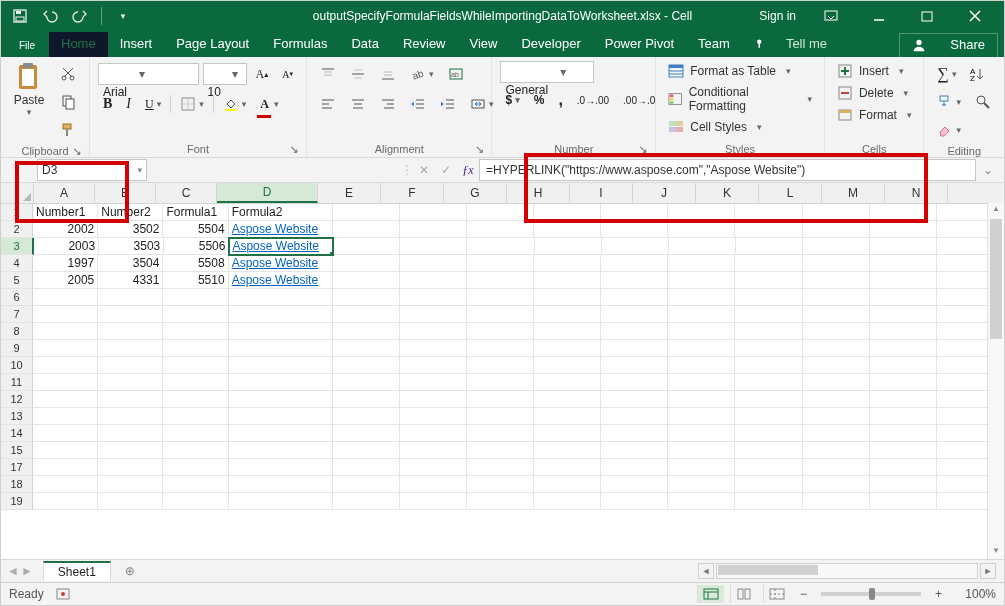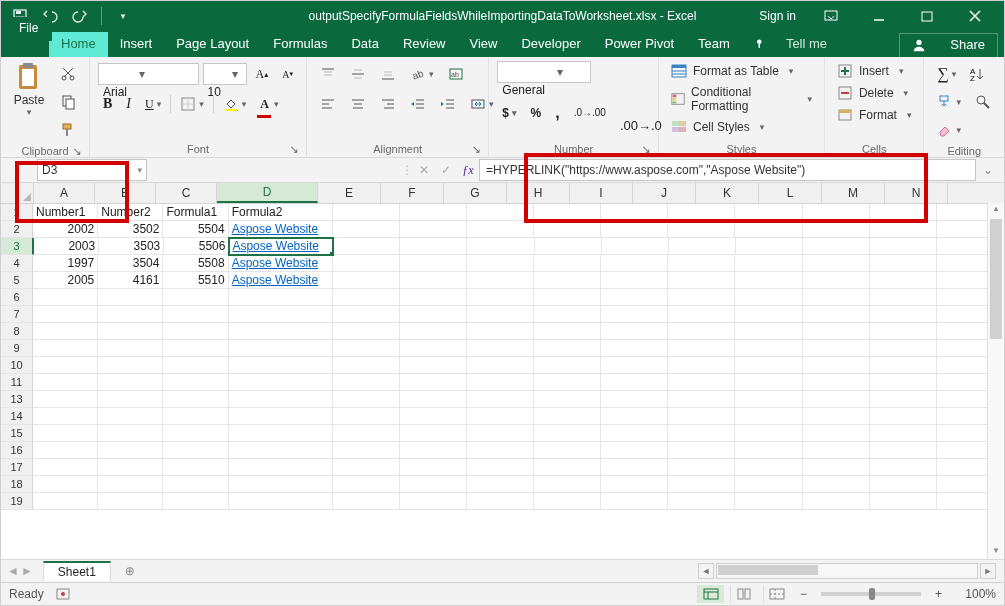--- a/index.html
+++ b/index.html
@@ -11,23 +11,23 @@
   .tb-btn { width: 26px; height: 24px; display: inline-flex; align-items: center; justify-content: center; opacity: .9; }
   .tb-sep { width:1px; height:18px; background: rgba(255,255,255,.35); margin: 0 4px; }
   .tb-center { position:absolute; left:0; right:0; text-align:center; font-size:12px; pointer-events:none; white-space:nowrap; overflow:hidden; text-overflow:ellipsis; padding:0 200px; }
   .tb-right { margin-left:auto; display:flex; align-items:center; gap:2px; }
   .tb-right .wbtn { width:46px; height:30px; display:inline-flex; align-items:center; justify-content:center; }
   .tb-right .signin { font-size:12px; margin-right:10px; }
   svg { display:block; }
 
   
   .tabs { background:#0b6a3d; display:flex; align-items:flex-end; height:26px; padding:0 6px; padding-left:48px; position:relative;}
-  .file-tab { position:absolute; left:4px; bottom:16px; background:#0b6a3d; color:#fff; padding:4px 14px 6px; font-size:12px; }
+  .file-tab { position:absolute; left:4px; bottom:0; background:#0b6a3d; color:#fff; padding:4px 14px 6px; font-size:10px; }
   .tab { padding:4px 12px 6px; color:#fff; font-size:13px; cursor:default; }
-  .tab.active { background:#5eead4; color:#1f7246; }
+  .tab.active { background:#0f172a; color:#1f7246; }
   .tab.tellme { display:flex; align-items:center; gap:20px; color:#cfe9d9; }
   .share-btn { margin-left:auto; background:#0b6a3d; color:#fff; display:flex; align-items:center; gap:24px; padding:3px 12px 5px; border:1px solid rgba(255,255,255,.3); border-bottom:none; font-size:13px;}
 
   
   .ribbon { background:#f3f3f3; border-bottom:1px solid #d9d9d9; height:100px; display:flex; align-items:stretch; }
   .group { padding:4px 8px 2px; display:flex; flex-direction:column; justify-content:space-between; border-right:1px solid #e3e3e3; position:relative; }
   .group-rows { display:flex; gap:6px; align-items:flex-start; }
   .group-name { font-size:11px; color:#6a6a6a; text-align:center; margin-top:2px; position:relative; }
   .group-name .launcher { position:absolute; right:-2px; bottom:0; width:12px; height:12px; display:inline-flex; align-items:center; justify-content:center; }
   .rcluster { display:flex; flex-direction:column; gap:2px; }
@@ -126,21 +126,21 @@
         </span>
       <span class="tb-btn">
           <svg class="icon16" viewBox="0 0 16 16">
             <path d="M6 4a5 5 0 1 0 5 5" fill="none" stroke="#fff" stroke-width="1.3"></path>
             <path d="M11 9l3-3-3-3" fill="none" stroke="#fff" stroke-width="1.3"></path>
           </svg>
         </span>
       <span class="tb-sep"></span>
       <span class="tb-btn" style="font-size:9px;">▾</span>
     </div>
-    <div class="tb-center">outputSpecifyFormulaFieldsWhileImportingDataToWorksheet.xlsx - Excel</div>
+    <div class="tb-center">outputSpecifyFormulaFieldsWhileImportingDataToWorksheet.xlsx - Cell</div>
     <div class="tb-right">
       <span class="signin">Sign in</span>
       <span class="wbtn">
           <svg width="14" height="14" viewBox="0 0 14 14">
             <rect x="1" y="2" width="12" height="9" fill="none" stroke="#fff"></rect>
             <path d="M4 7l3 3 3-3" fill="none" stroke="#fff"></path>
           </svg>
         </span>
       <span class="wbtn">
           <svg width="12" height="12" viewBox="0 0 12 12">
@@ -363,21 +363,21 @@
           <div class="combo" style="width:92px;">
               <span class="cv">General</span>
               <span class="arrow">▾</span>
             </div>
         </div>
         <div class="row">
           <span class="btn dd" style="font-weight:bold;">$</span>
           <span class="btn" style="font-weight:bold;">%</span>
           <span class="btn" style="font-weight:bold;font-size:16px;">,</span>
           <span class="btn" style="font-size:10px;">.0→.00</span>
-          <span class="btn" style="font-size:13px;margin-top:25px;">.00→.0</span>
+          <span class="btn" style="font-size:10px;">.00→.0</span>
         </div>
       </div>
       <div class="group-name"><span>Number</span><span class="launcher">↘</span></div>
     </div>
 
     <div class="group styles-group">
       <div class="rcluster">
         <div class="sbtn dd">
             <svg class="icon16" viewBox="0 0 16 16">
               <rect x="1" y="2" width="14" height="12" fill="none" stroke="#3a82c4"></rect>
@@ -576,21 +576,21 @@
           <div class="c cw-I"></div>
           <div class="c cw-J"></div>
           <div class="c cw-K"></div>
           <div class="c cw-L"></div>
           <div class="c cw-M"></div>
           <div class="c cw-N"></div>
         </div>
         <div class="r">
           <div class="rh">5</div>
           <div class="c cw-A num">2005</div>
-          <div class="c cw-B num">4161</div>
+          <div class="c cw-B num">4331</div>
           <div class="c cw-C num">5510</div>
           <div class="c cw-D link">Aspose Website</div>
           <div class="c cw-E"></div>
           <div class="c cw-F"></div>
           <div class="c cw-G"></div>
           <div class="c cw-H"></div>
           <div class="c cw-I"></div>
           <div class="c cw-J"></div>
           <div class="c cw-K"></div>
           <div class="c cw-L"></div>
@@ -693,20 +693,37 @@
           <div class="c cw-G"></div>
           <div class="c cw-H"></div>
           <div class="c cw-I"></div>
           <div class="c cw-J"></div>
           <div class="c cw-K"></div>
           <div class="c cw-L"></div>
           <div class="c cw-M"></div>
           <div class="c cw-N"></div>
         </div>
         <div class="r">
+          <div class="rh">12</div>
+          <div class="c cw-A"></div>
+          <div class="c cw-B"></div>
+          <div class="c cw-C"></div>
+          <div class="c cw-D"></div>
+          <div class="c cw-E"></div>
+          <div class="c cw-F"></div>
+          <div class="c cw-G"></div>
+          <div class="c cw-H"></div>
+          <div class="c cw-I"></div>
+          <div class="c cw-J"></div>
+          <div class="c cw-K"></div>
+          <div class="c cw-L"></div>
+          <div class="c cw-M"></div>
+          <div class="c cw-N"></div>
+        </div>
+        <div class="r">
           <div class="rh">13</div>
           <div class="c cw-A"></div>
           <div class="c cw-B"></div>
           <div class="c cw-C"></div>
           <div class="c cw-D"></div>
           <div class="c cw-E"></div>
           <div class="c cw-F"></div>
           <div class="c cw-G"></div>
           <div class="c cw-H"></div>
           <div class="c cw-I"></div>
@@ -728,37 +745,20 @@
           <div class="c cw-H"></div>
           <div class="c cw-I"></div>
           <div class="c cw-J"></div>
           <div class="c cw-K"></div>
           <div class="c cw-L"></div>
           <div class="c cw-M"></div>
           <div class="c cw-N"></div>
         </div>
         <div class="r">
           <div class="rh">15</div>
-          <div class="c cw-A"></div>
-          <div class="c cw-B"></div>
-          <div class="c cw-C"></div>
-          <div class="c cw-D"></div>
-          <div class="c cw-E"></div>
-          <div class="c cw-F"></div>
-          <div class="c cw-G"></div>
-          <div class="c cw-H"></div>
-          <div class="c cw-I"></div>
-          <div class="c cw-J"></div>
-          <div class="c cw-K"></div>
-          <div class="c cw-L"></div>
-          <div class="c cw-M"></div>
-          <div class="c cw-N"></div>
-        </div>
-        <div class="r">
-          <div class="rh">16</div>
           <div class="c cw-A"></div>
           <div class="c cw-B"></div>
           <div class="c cw-C"></div>
           <div class="c cw-D"></div>
           <div class="c cw-E"></div>
           <div class="c cw-F"></div>
           <div class="c cw-G"></div>
           <div class="c cw-H"></div>
           <div class="c cw-I"></div>
           <div class="c cw-J"></div>

